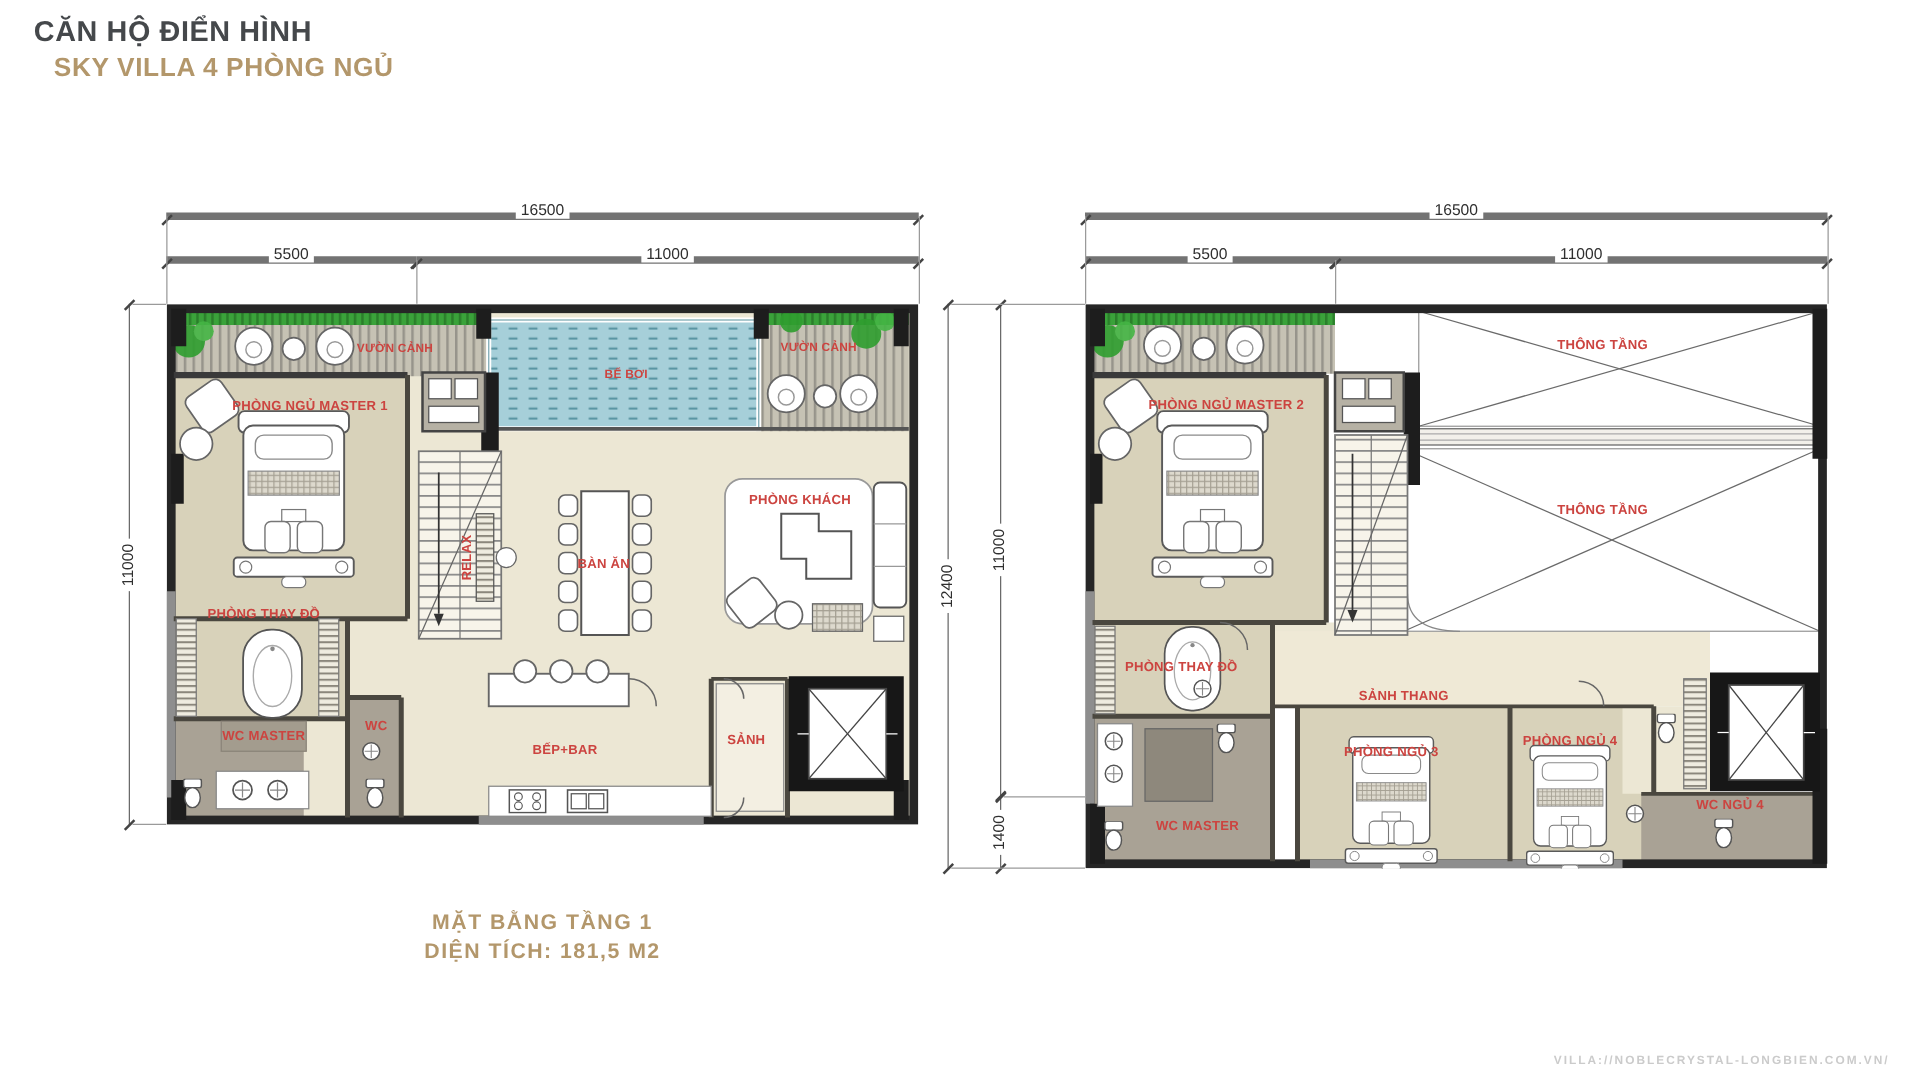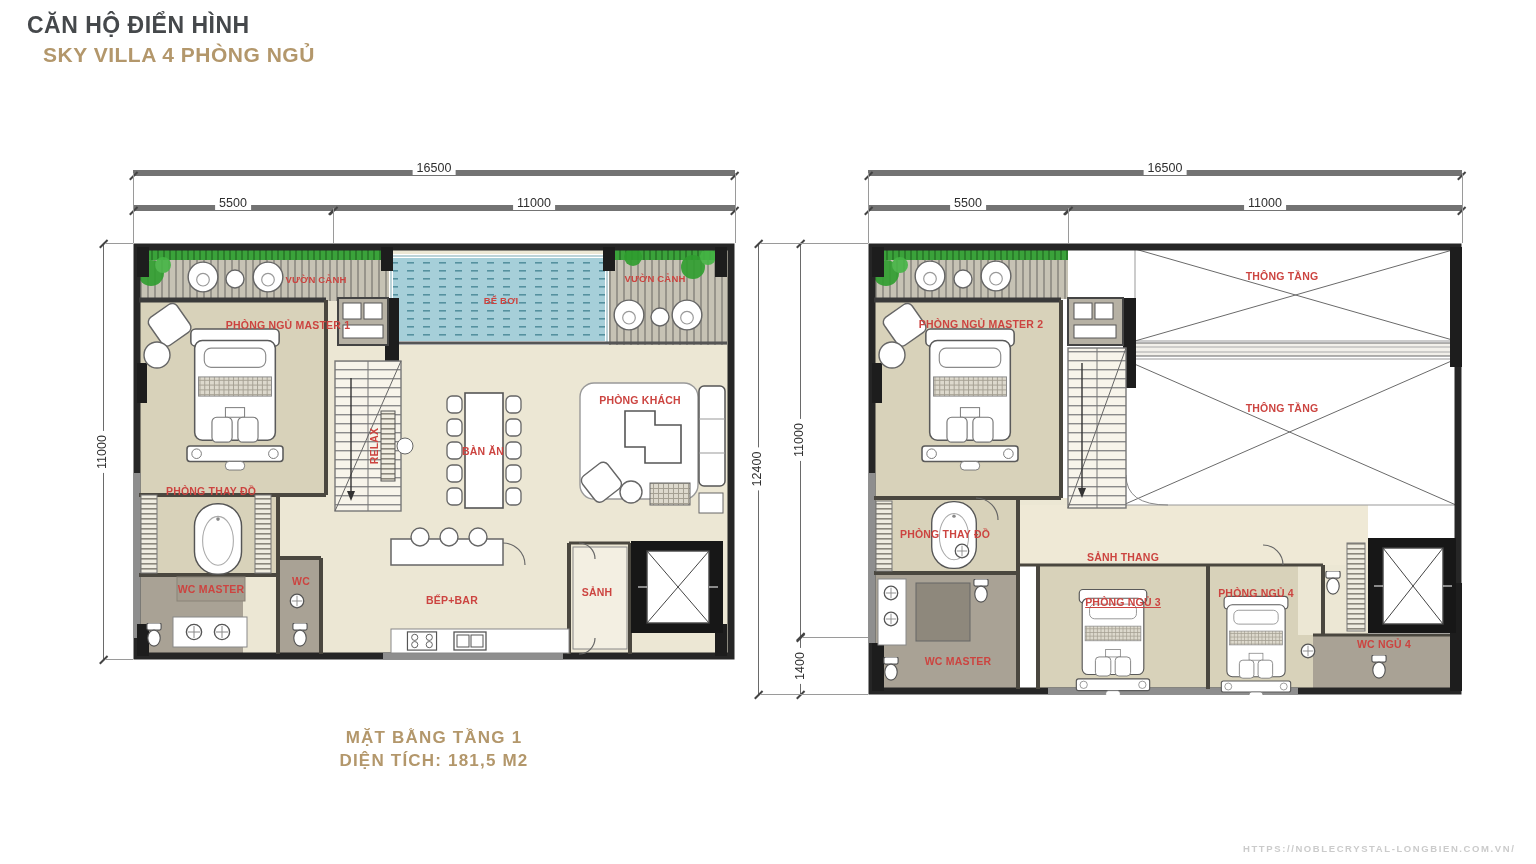--- a/index.html
+++ b/index.html
@@ -280,21 +280,21 @@
         <line x1="514" y1="308" x2="576" y2="380" stroke="#444"></line>
         <line x1="514" y1="380" x2="576" y2="308" stroke="#444"></line>
         <line x1="505" y1="344" x2="514" y2="344" stroke="#fff"></line>
           <line x1="576" y1="344" x2="585" y2="344" stroke="#fff"></line>
       </g>
     </svg>
 
     <div class="rlabel sm" style="left:183px;top:36px;">VƯỜN CẢNH</div>
     <div class="rlabel sm" style="left:368px;top:57px;">BỂ BƠI</div>
     <div class="rlabel sm" style="left:522px;top:35px;">VƯỜN CẢNH</div>
-    <div class="rlabel" style="left:115px;top:82px;margin-left:40px;">PHÒNG NGỦ MASTER 1</div>
+    <div class="rlabel" style="left:115px;top:82px;">PHÒNG NGỦ MASTER 1</div>
     <div class="rlabel" style="left:78px;top:248px;">PHÒNG THAY ĐỒ</div>
     <div class="rlabel" style="left:78px;top:346px;">WC MASTER</div>
     <div class="rlabel" style="left:168px;top:338px;">WC</div>
     <div class="rlabel vert" style="left:241px;top:203px;">RELAX</div>
     <div class="rlabel" style="left:350px;top:208px;">BÀN ĂN</div>
     <div class="rlabel" style="left:507px;top:157px;text-align:right;">PHÒNG KHÁCH</div>
     <div class="rlabel" style="left:319px;top:357px;">BẾP+BAR</div>
     <div class="rlabel" style="left:464px;top:349px;">SẢNH</div>
   </div>
 
@@ -445,25 +445,25 @@
           <line x1="575" y1="343" x2="584" y2="343" stroke="#fff"></line>
       </g>
     </svg>
 
     <div class="rlabel" style="left:414px;top:33px;">THÔNG TẦNG</div>
     <div class="rlabel" style="left:414px;top:165px;">THÔNG TẦNG</div>
     <div class="rlabel" style="left:113px;top:81px;">PHÒNG NGỦ MASTER 2</div>
     <div class="rlabel" style="left:77px;top:291px;">PHÒNG THAY ĐỒ</div>
     <div class="rlabel" style="left:90px;top:418px;">WC MASTER</div>
     <div class="rlabel" style="left:237px;top:314px;margin-left:18px;">SẢNH THANG</div>
-    <div class="rlabel" style="left:255px;top:359px;text-decoration:underline;">PHÒNG NGỦ 3</div>
+    <div class="rlabel" style="left:245px;top:359px;">PHÒNG NGỦ 3</div>
     <div class="rlabel" style="left:388px;top:350px;">PHÒNG NGỦ 4</div>
     <div class="rlabel" style="left:516px;top:401px;">WC NGỦ 4</div>
   </div>
 
   <div class="caption" style="left:434px;top:726px;">
     <div>MẶT BẰNG TẦNG 1</div>
     <div>DIỆN TÍCH: 181,5 M2</div>
   </div>
 
-  <div class="watermark" style="left:1243px;top:843px;">HTTPS://NOBLECRYSTAL-LONGBIEN.COM.VN/</div>
+  <div class="watermark" style="left:1243px;top:843px;">VILLA://NOBLECRYSTAL-LONGBIEN.COM.VN/</div>
 
 </div>
 
 </body></html>

